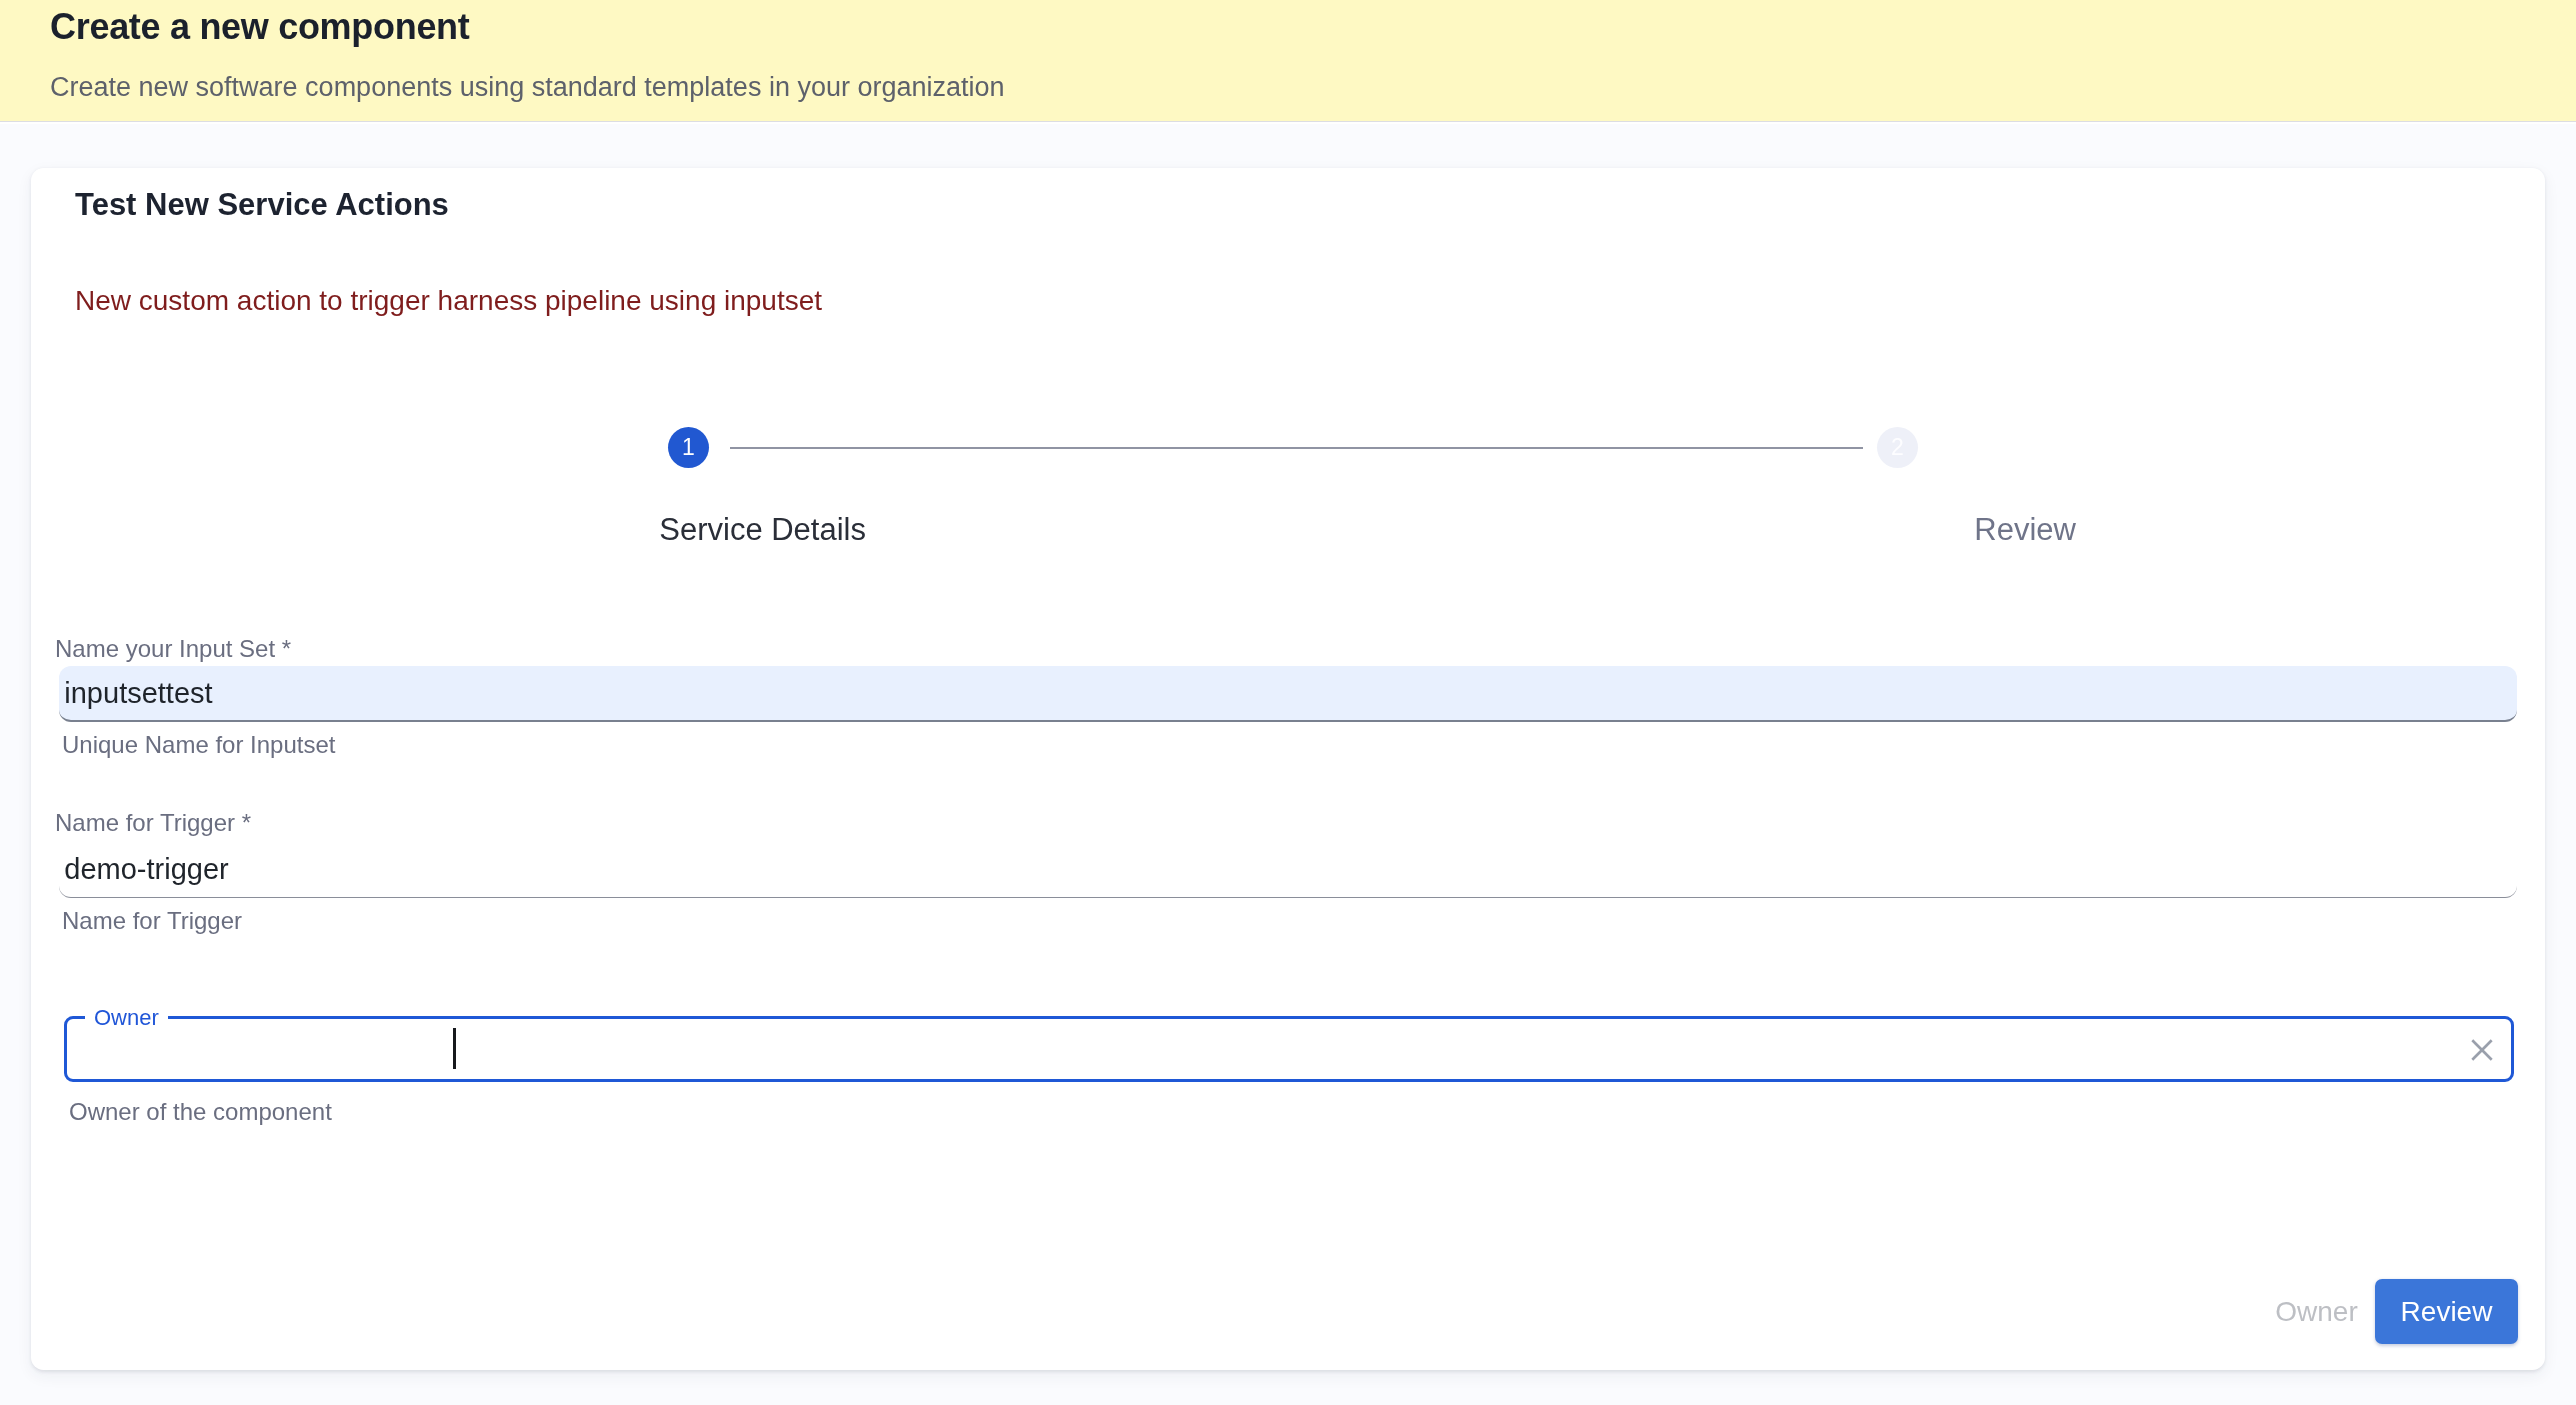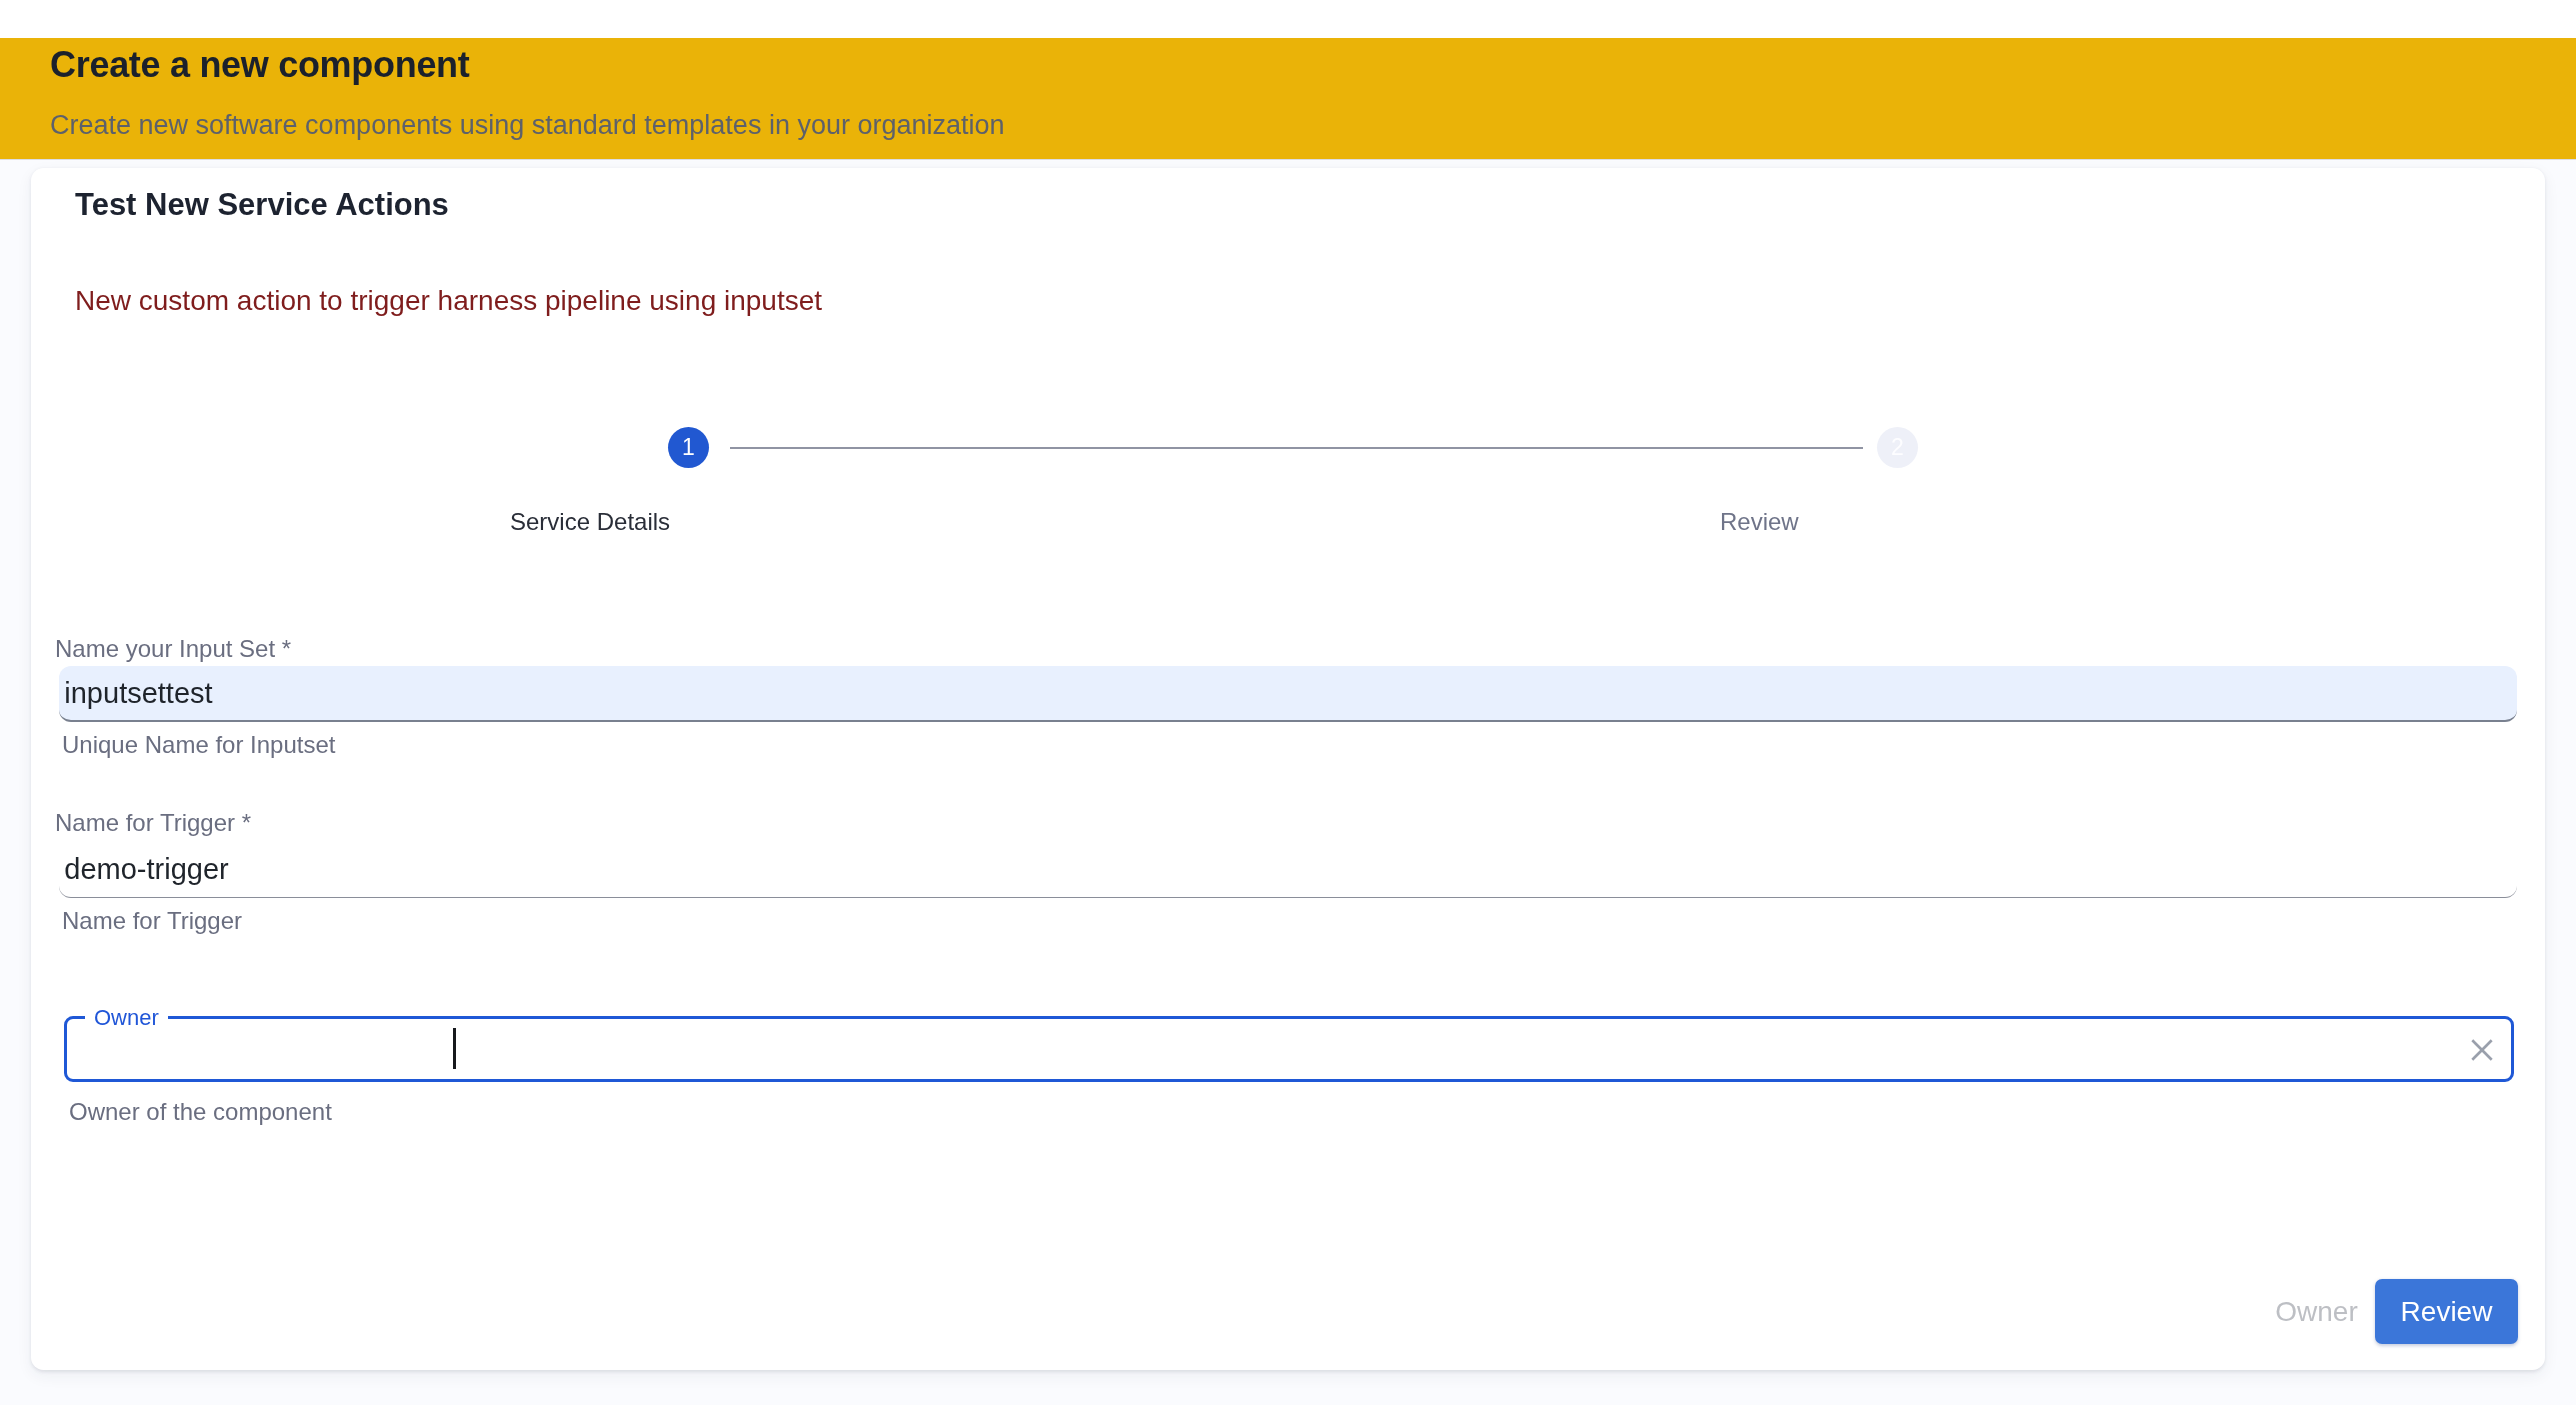--- a/index.html
+++ b/index.html
@@ -7,21 +7,21 @@
   body {
     font-family: "Liberation Sans", sans-serif;
     background: #ffffff;
     position: relative;
     overflow: hidden;
   }
 
   
   .page-header {
     position: absolute; top: 0; left: 0; width: 2576px; height: 122px;
-    background: #eab308; border-bottom: 1.8px solid #dcdde3; z-index: 2; margin-top: 38px;
+    background: #fef9c3; border-bottom: 1.8px solid #dcdde3; z-index: 2;
   }
   .page-title {
     position: absolute; left: 50px; top: 5.3px;
     font-size: 36px; line-height: 43px; font-weight: 700;
     color: #1b212c; letter-spacing: -0.3px;
   }
   .page-subtitle {
     position: absolute; left: 50px; top: 71px;
     font-size: 27px; line-height: 32px; color: #5d616b;
   }
@@ -52,22 +52,22 @@
     display: flex; align-items: center; justify-content: center;
     font-size: 23px;
   }
   .step-circle.active { background: #2158d1; color: #ffffff; }
   .step-circle.inactive { background: #eef0f8; color: #fdfdff; }
   .step-connector {
     position: absolute; left: 699px; top: 279px; width: 1133px; height: 1.8px;
     background: #9094a3;
   }
   .step-label {
-    position: absolute; top: 338px; width: 356px; text-align: left;
-    font-size: 24px; line-height: 32px;
+    position: absolute; top: 346px; width: 356px; text-align: right;
+    font-size: 31px; line-height: 32px;
   }
   .step-label.active { color: #2a2e38; font-weight: 500; }
   .step-label.inactive { color: #6f7489; font-weight: 400; }
 
   
   .field-label {
     position: absolute; left: 24px;
     font-size: 24px; line-height: 28.5px; color: #6a6e80;
   }
   .field-helper {

